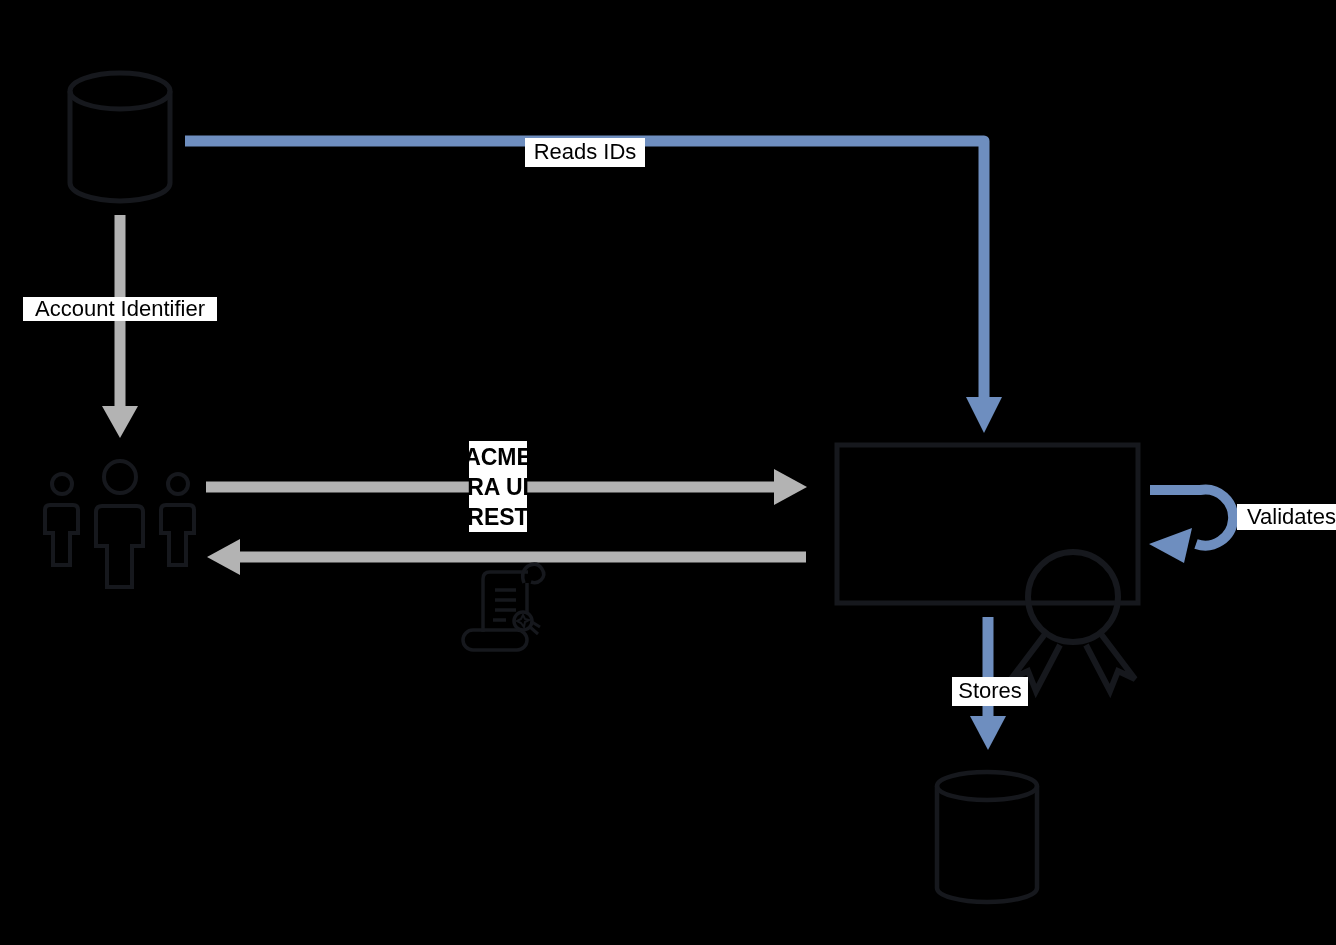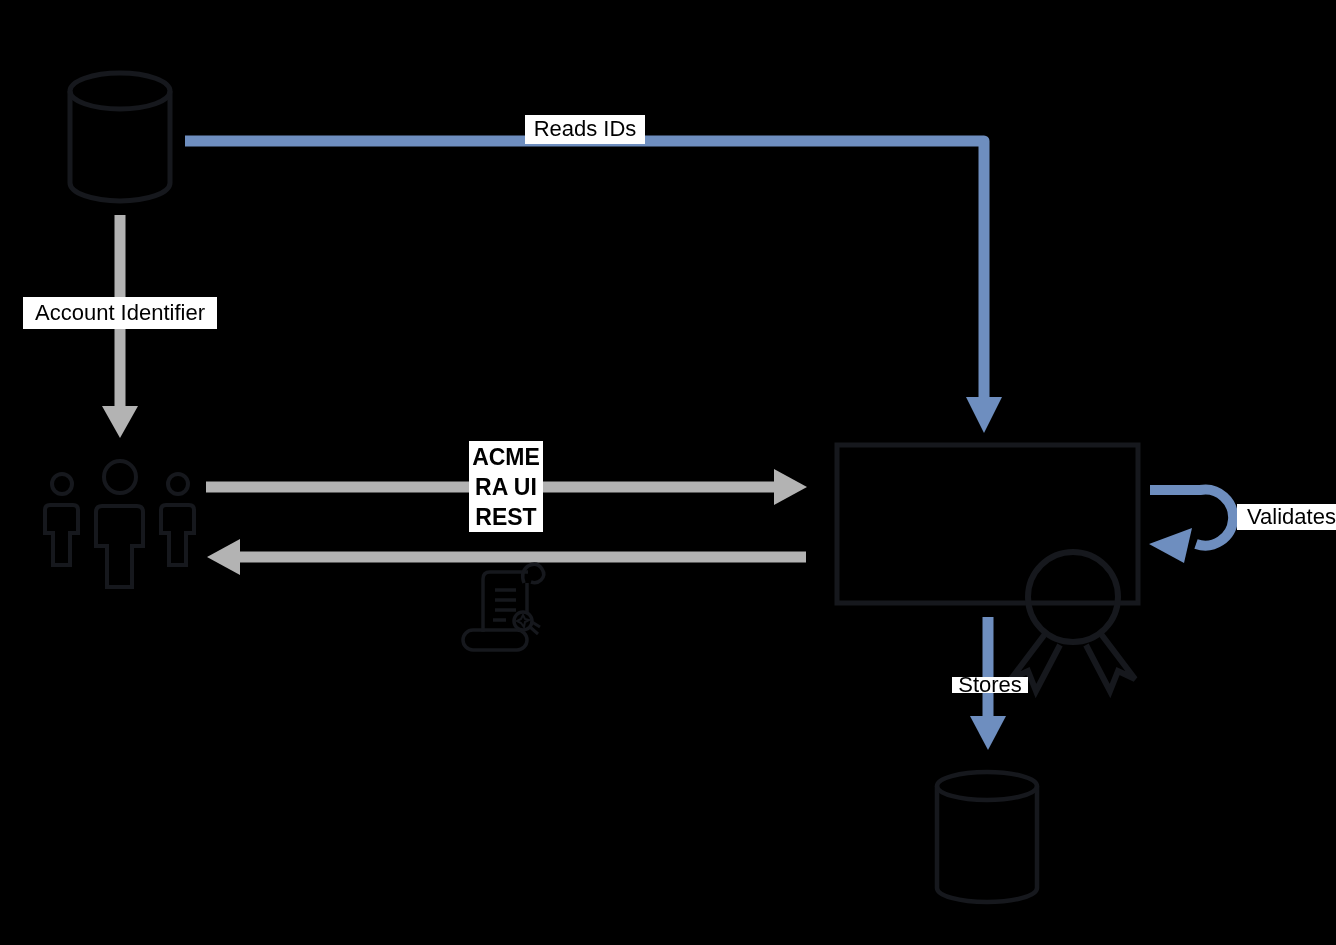--- a/index.html
+++ b/index.html
@@ -29,31 +29,31 @@
     background: var(--label-bg);
     color: var(--label-text);
     font-size: 22px;
     line-height: 1.2;
     display: flex;
     align-items: center;
     justify-content: center;
     white-space: nowrap;
     box-sizing: border-box;
   }
-  .label-reads-ids   { left: 525px; top: 115px; width: 120px; height: 29px; }
-  .label-account-id  { left: 23px;  top: 297px; width: 194px; height: 32px; }
+  .label-reads-ids   { left: 525px; top: 138px; width: 120px; height: 29px; }
+  .label-account-id  { left: 23px;  top: 297px; width: 194px; height: 24px; }
   .label-acme {
-    left: 469px; top: 441px; width: 74px; height: 91px;
+    left: 469px; top: 441px; width: 58px; height: 91px;
     flex-direction: column;
     font-weight: bold;
     font-size: 23px;
     line-height: 30px;
   }
   .label-validates   { left: 1237px; top: 504px; width: 109px;  height: 26px; }
-  .label-stores      { left: 952px;  top: 677px; width: 76px;  height: 16px; }
+  .label-stores      { left: 952px;  top: 677px; width: 76px;  height: 29px; }
 </style>
 </head>
 <body>
 
 <svg id="diagram" width="1336" height="945" viewBox="0 0 1336 945">
 
   <g>
     <path class="shaft-blue" d="M185,141 L984,141 L984,399" stroke-width="11" stroke-linejoin="round"></path>
     <polygon class="head-blue" points="966,397 1002,397 984,433"></polygon>
   </g>

